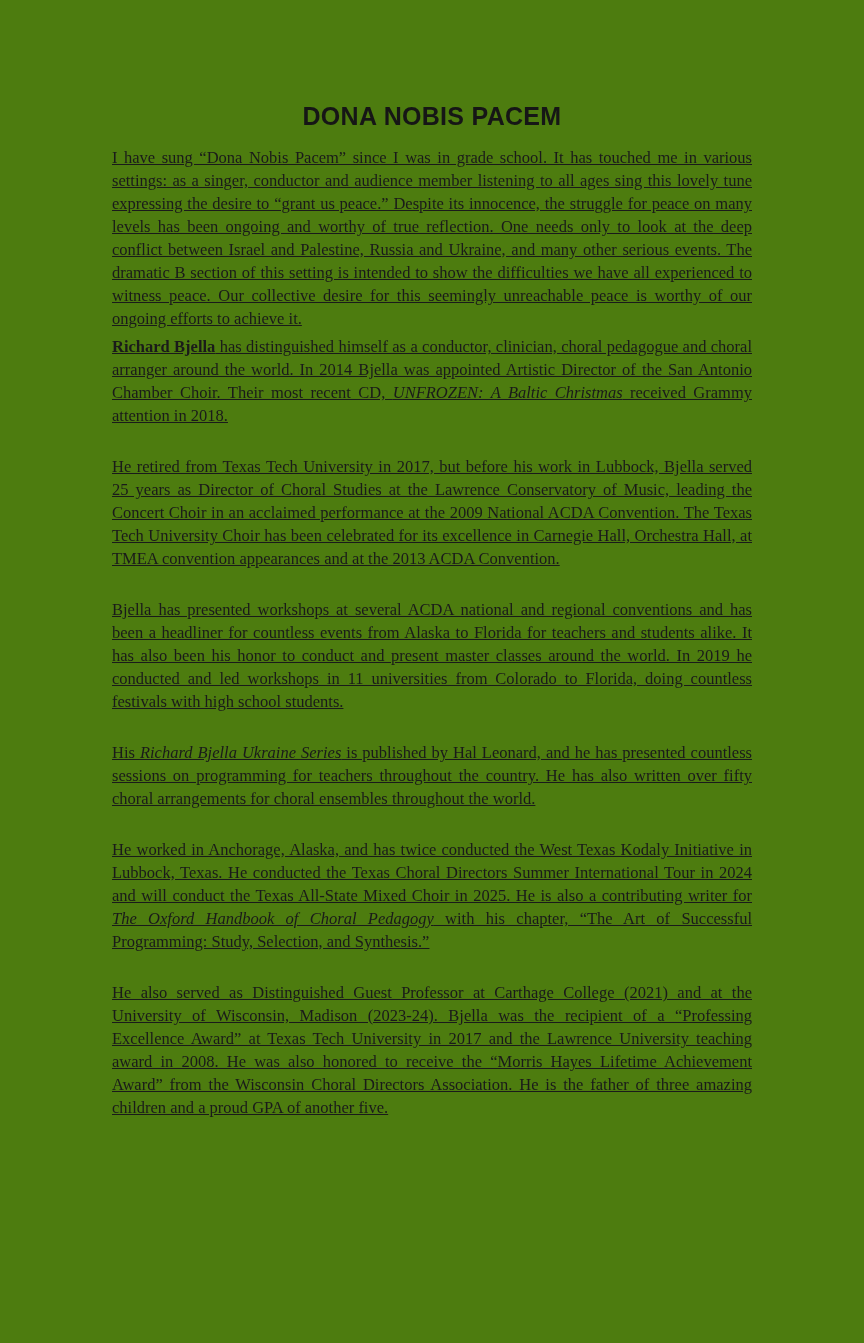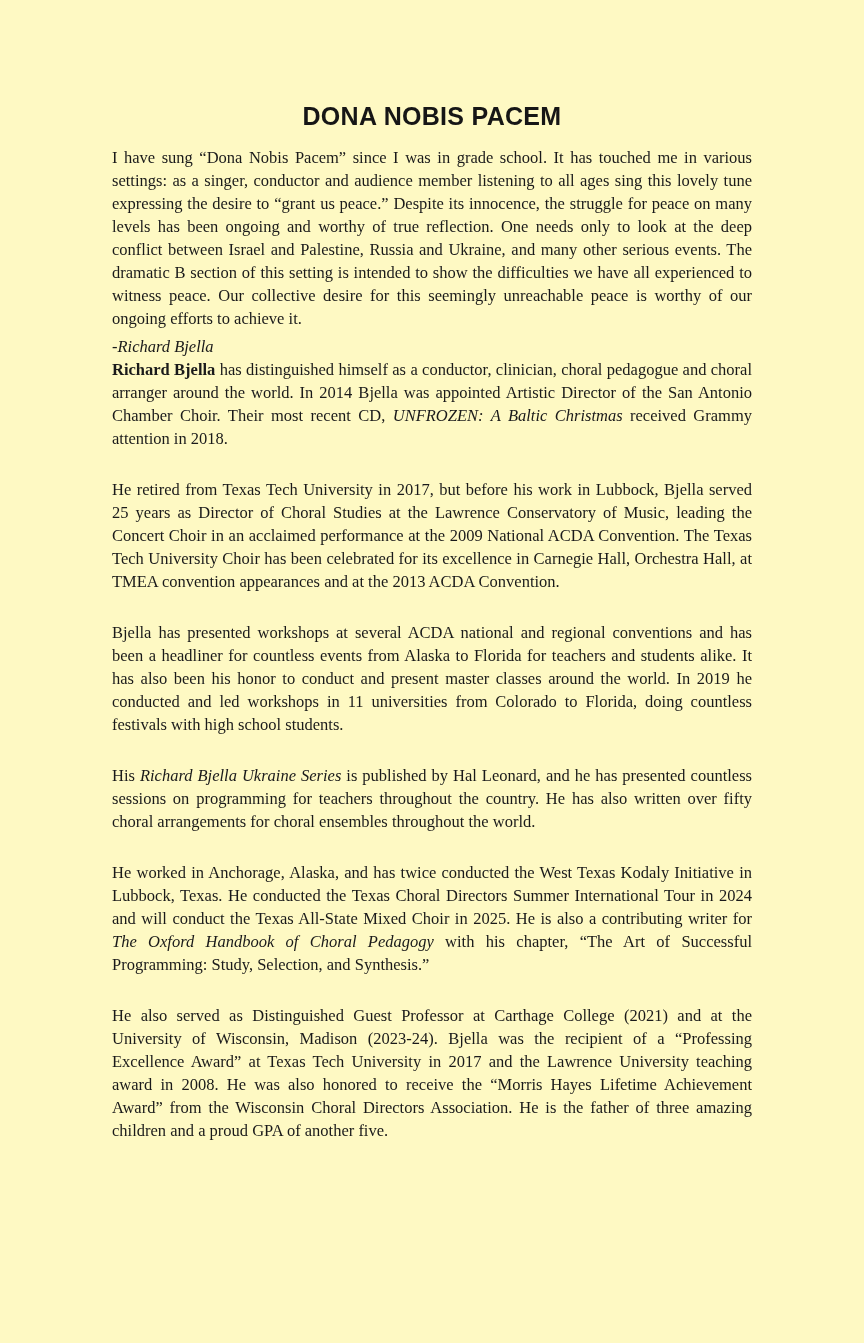--- a/index.html
+++ b/index.html
@@ -12,41 +12,42 @@
     height: 1343px;
     overflow: hidden;
     font-family: "Liberation Serif", serif;
     color: #1a1a1a;
   }
   .page {
     box-sizing: border-box;
     width: 864px;
     height: 1343px;
     padding: 102px 112px 0 112px;
-    background: #fef9c3;
+    background: #4d7c0f;
   }
   .section-title {
     font-family: "Liberation Sans", sans-serif;
     font-weight: bold;
     font-size: 25px;
     line-height: 29px;
     text-align: center;
     letter-spacing: 0.3px;
     color: #161616;
     margin: 0 0 15px 0;
   }
   .section-title.composer-title {
     margin-top: 17px;
     margin-bottom: 14px;
   }
   .body-para {
     font-size: 16.5px;
     line-height: 23px;
     text-align: justify;
     margin: 0 0 28px 0;
+    text-decoration: underline;
   }
   .body-para.intro {
     margin-bottom: 5px;
   }
   .signature {
     font-size: 16.5px;
     line-height: 23px;
     font-style: italic;
     margin: 0;
   }
@@ -55,21 +56,20 @@
 </style>
 </head>
 <body>
 
 <div class="page">
 
   <h1 class="section-title">DONA NOBIS PACEM</h1>
 
   <p class="body-para intro">I have sung “Dona Nobis Pacem” since I was in grade school. It has touched me in various settings: as a singer, conductor and audience member listening to all ages sing this lovely tune expressing the desire to “grant us peace.” Despite its innocence, the struggle for peace on many levels has been ongoing and worthy of true reflection. One needs only to look at the deep conflict between Israel and Palestine, Russia and Ukraine, and many other serious events. The dramatic B section of this setting is intended to show the difficulties we have all experienced to witness peace. Our collective desire for this seemingly unreachable peace is worthy of our ongoing efforts to achieve it.</p>
 
-  <p class="signature">-Richard Bjella</p>
 
 
   <p class="body-para"><span class="run-bold">Richard Bjella</span><span> has distinguished himself as a conductor, clinician, choral pedagogue and choral arranger around the world. In 2014 Bjella was appointed Artistic Director of the San Antonio Chamber Choir. Their most recent CD, </span><span class="run-italic">UNFROZEN: A Baltic Christmas</span><span> received Grammy attention in 2018.</span></p>
 
   <p class="body-para"><span>He retired from Texas Tech University in 2017, but before his work in Lubbock, Bjella served 25 years as Director of Choral Studies at the Lawrence Conservatory of Music, leading the Concert Choir in an acclaimed performance at the 2009 National ACDA Convention. The Texas Tech University Choir has been celebrated for its excellence in Carnegie Hall, Orchestra Hall, at TMEA convention appearances and at the 2013 ACDA Convention.</span></p>
 
   <p class="body-para"><span>Bjella has presented workshops at several ACDA national and regional conventions and has been a headliner for countless events from Alaska to Florida for teachers and students alike. It has also been his honor to conduct and present master classes around the world. In 2019 he conducted and led workshops in 11 universities from Colorado to Florida, doing countless festivals with high school students.</span></p>
 
   <p class="body-para"><span>His </span><span class="run-italic">Richard Bjella Ukraine Series</span><span> is published by Hal Leonard, and he has presented countless sessions on programming for teachers throughout the country. He has also written over fifty choral arrangements for choral ensembles throughout the world.</span></p>
 

